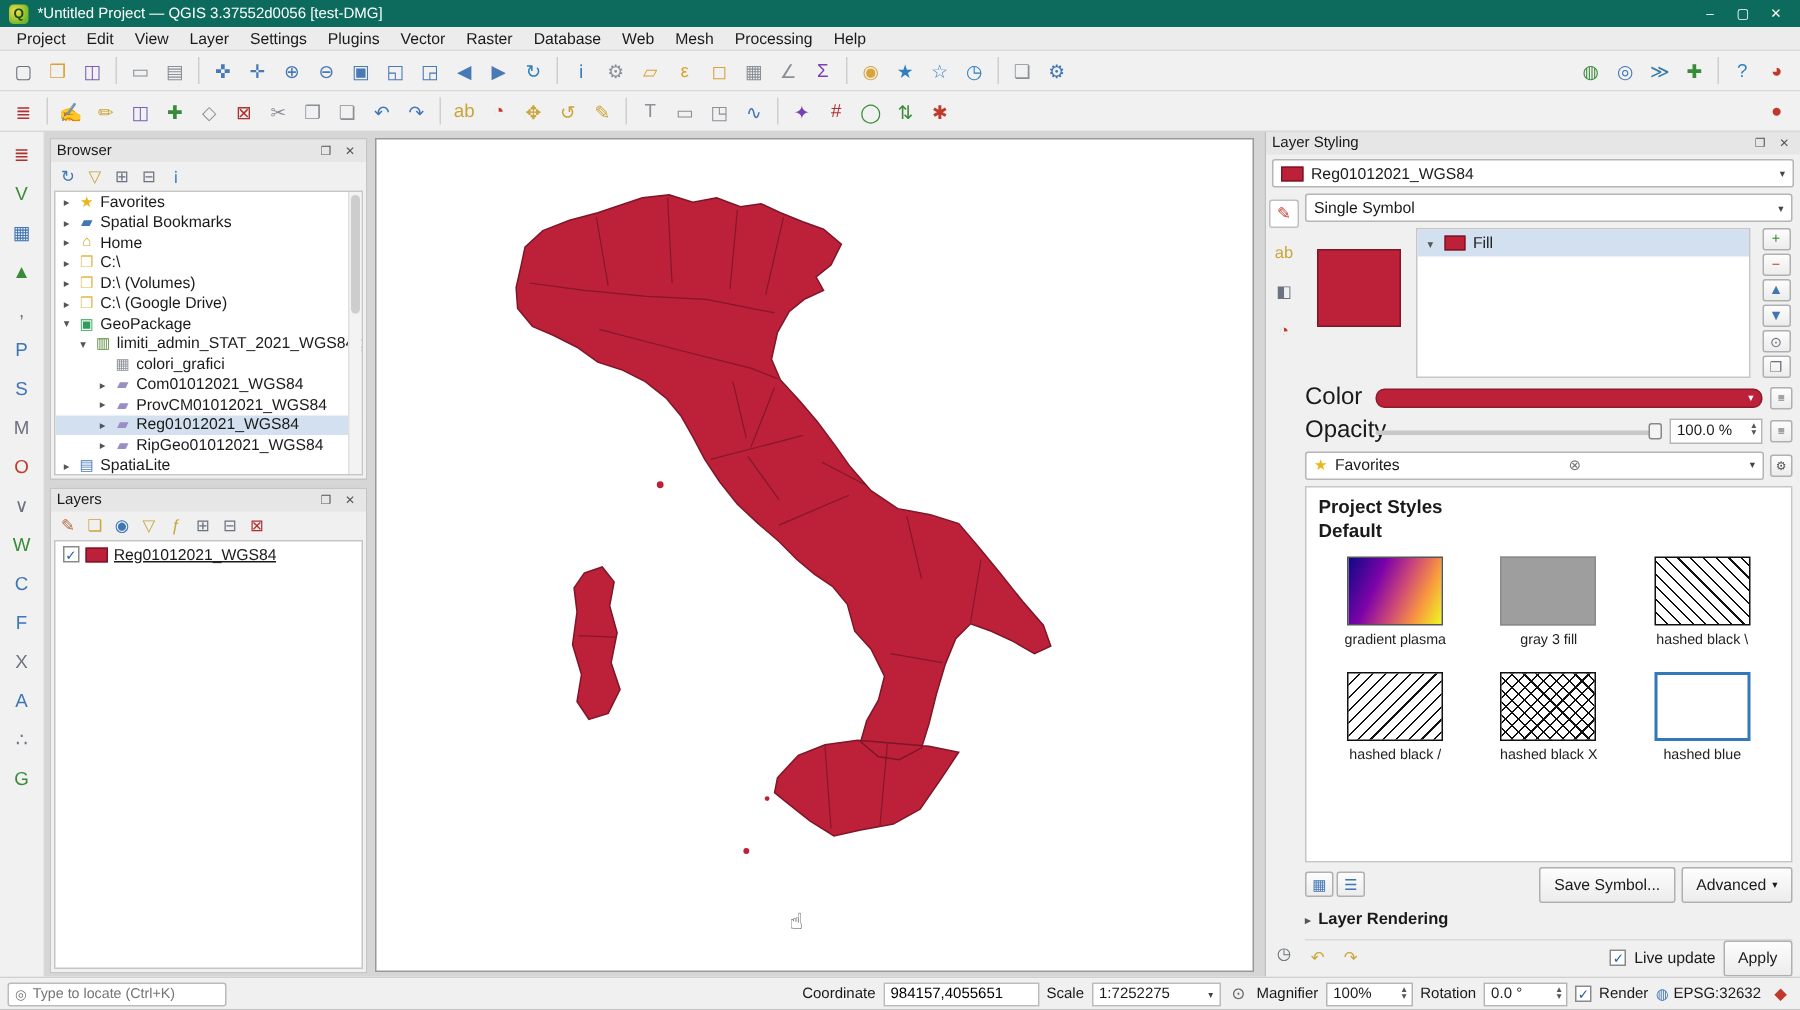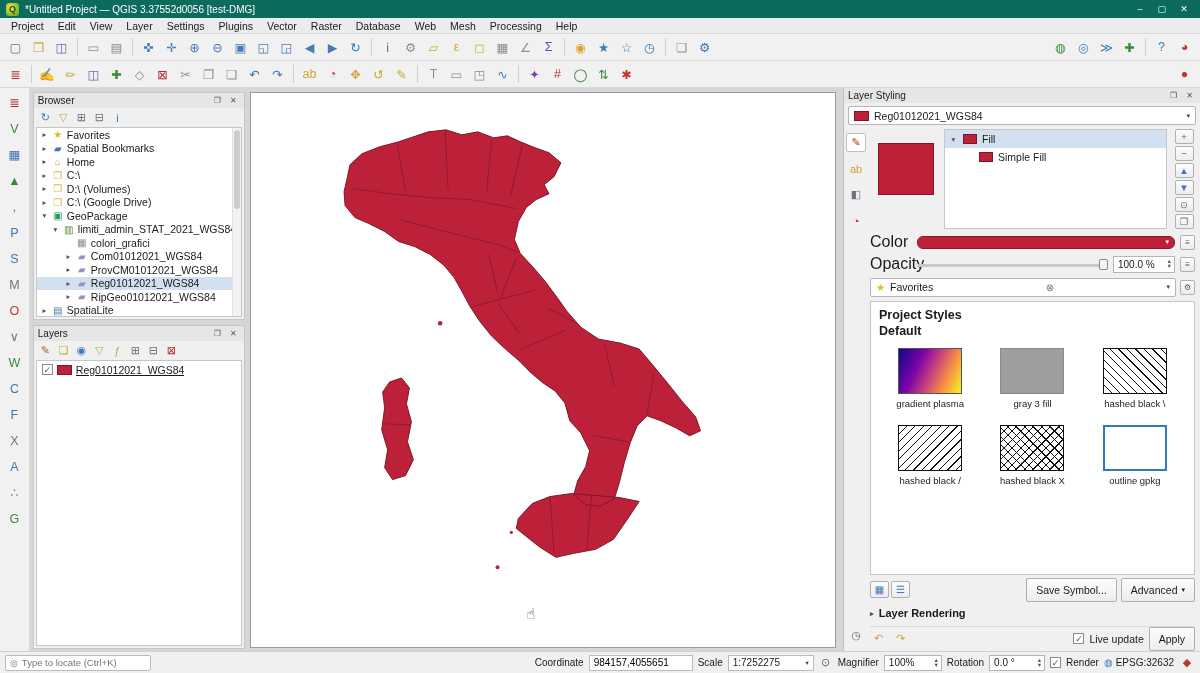--- a/index.html
+++ b/index.html
@@ -581,36 +581,35 @@
 
             <div class="style-tab" style="color: rgb(107, 114, 128);">◧</div>
 
             <div class="style-tab" style="color: rgb(192, 57, 43);">◔</div>
 
             <div class="style-tab bottom" style="color: rgb(107, 114, 128);">◷</div>
 
         </div>
 
         <div class="sty-content">
+          <div class="combo">
+            <span>Single Symbol</span>
+            <span class="dd">▾</span>
+          </div>
 
           <div class="sym-area">
             <div class="sym-preview" style="background-color: rgb(188, 33, 57); border-color: rgb(126, 22, 40);"></div>
             <div class="sym-tree">
 
                 <div class="sym-row selected" style="padding-left: 4px;">
                   <span class="arrow">▾</span>
                   <span class="sym-swatch" style="background-color: rgb(188, 33, 57);"></span>
                   <span>Fill</span>
                 </div>
 
-                <div class="sym-row" style="padding-left: 20px;">
-                  <span class="arrow"></span>
-                  <span class="sym-swatch" style="background-color: rgb(188, 33, 57);"></span>
-                  <span>Simple Fill</span>
-                </div>
 
             </div>
             <div class="sym-btns">
 
                 <div class="mini-btn" style="color: rgb(46, 139, 46);">+</div>
 
                 <div class="mini-btn" style="color: rgb(192, 57, 43);">−</div>
 
                 <div class="mini-btn" style="color: rgb(63, 118, 181);">▲</div>
 
@@ -683,21 +682,21 @@
                   <div class="thumb-label">hashed black /</div>
                 </div>
 
                 <div class="style-cell">
                   <div class="thumb hashx"></div>
                   <div class="thumb-label">hashed black X</div>
                 </div>
 
                 <div class="style-cell">
                   <div class="thumb outline"></div>
-                  <div class="thumb-label">outline gpkg</div>
+                  <div class="thumb-label">hashed blue</div>
                 </div>
 
             </div>
           </div>
 
           <div class="sb-footer">
             <span style="display:flex;gap:2px;">
 
                 <div class="view-btn">▦</div>
 

